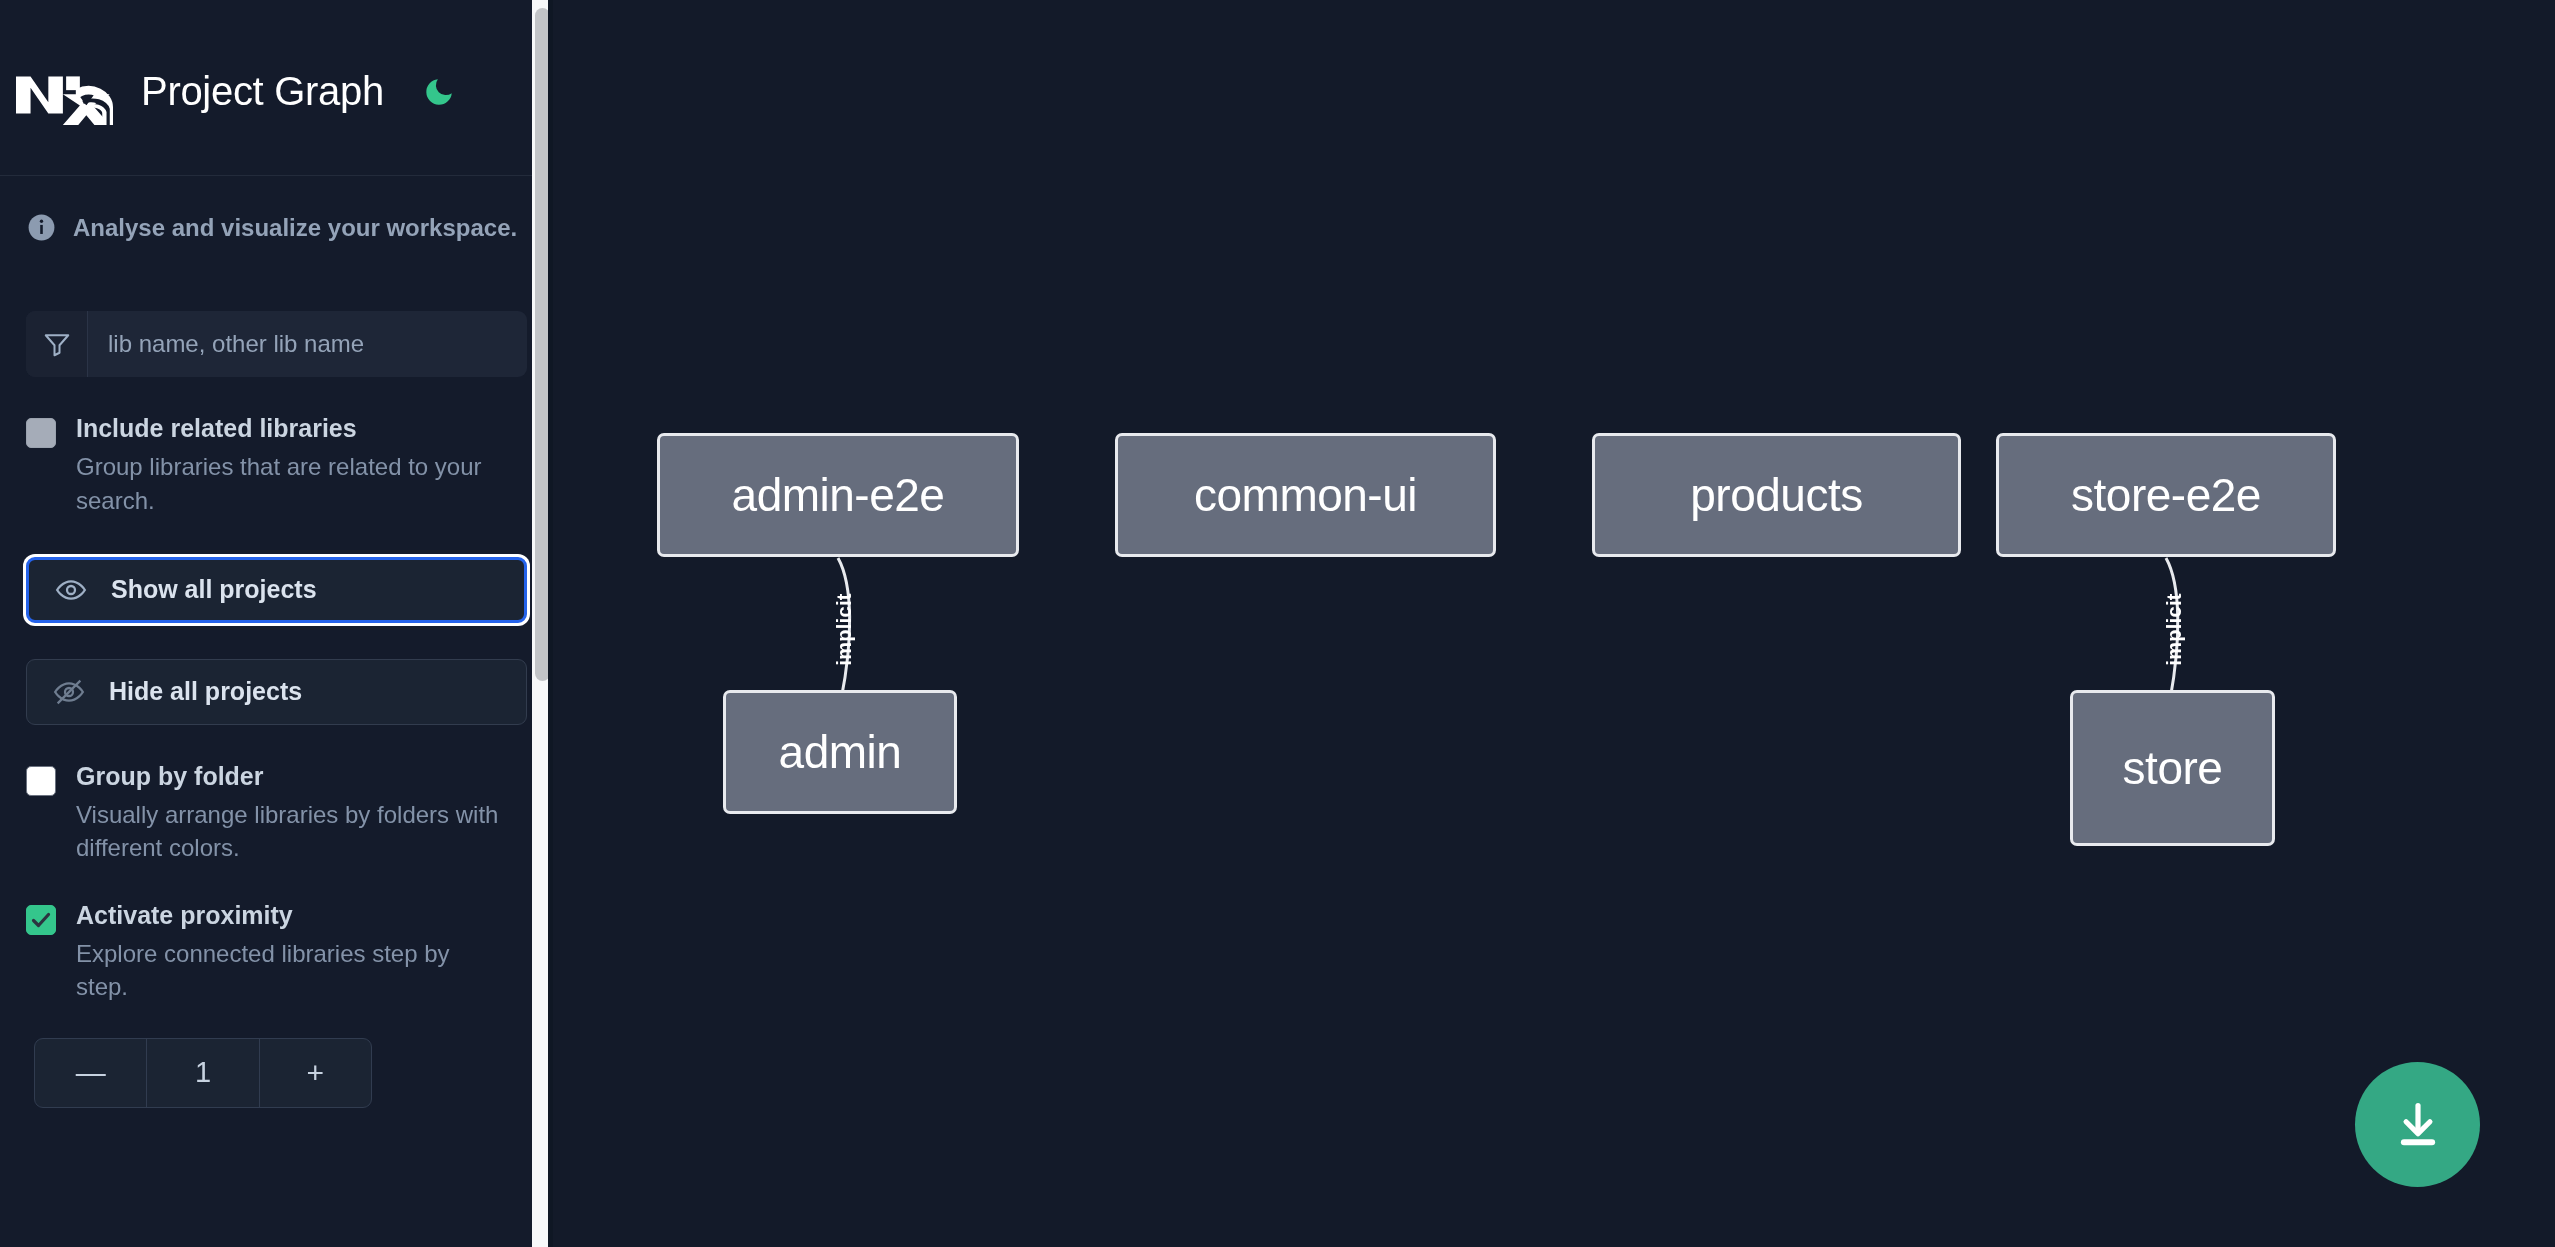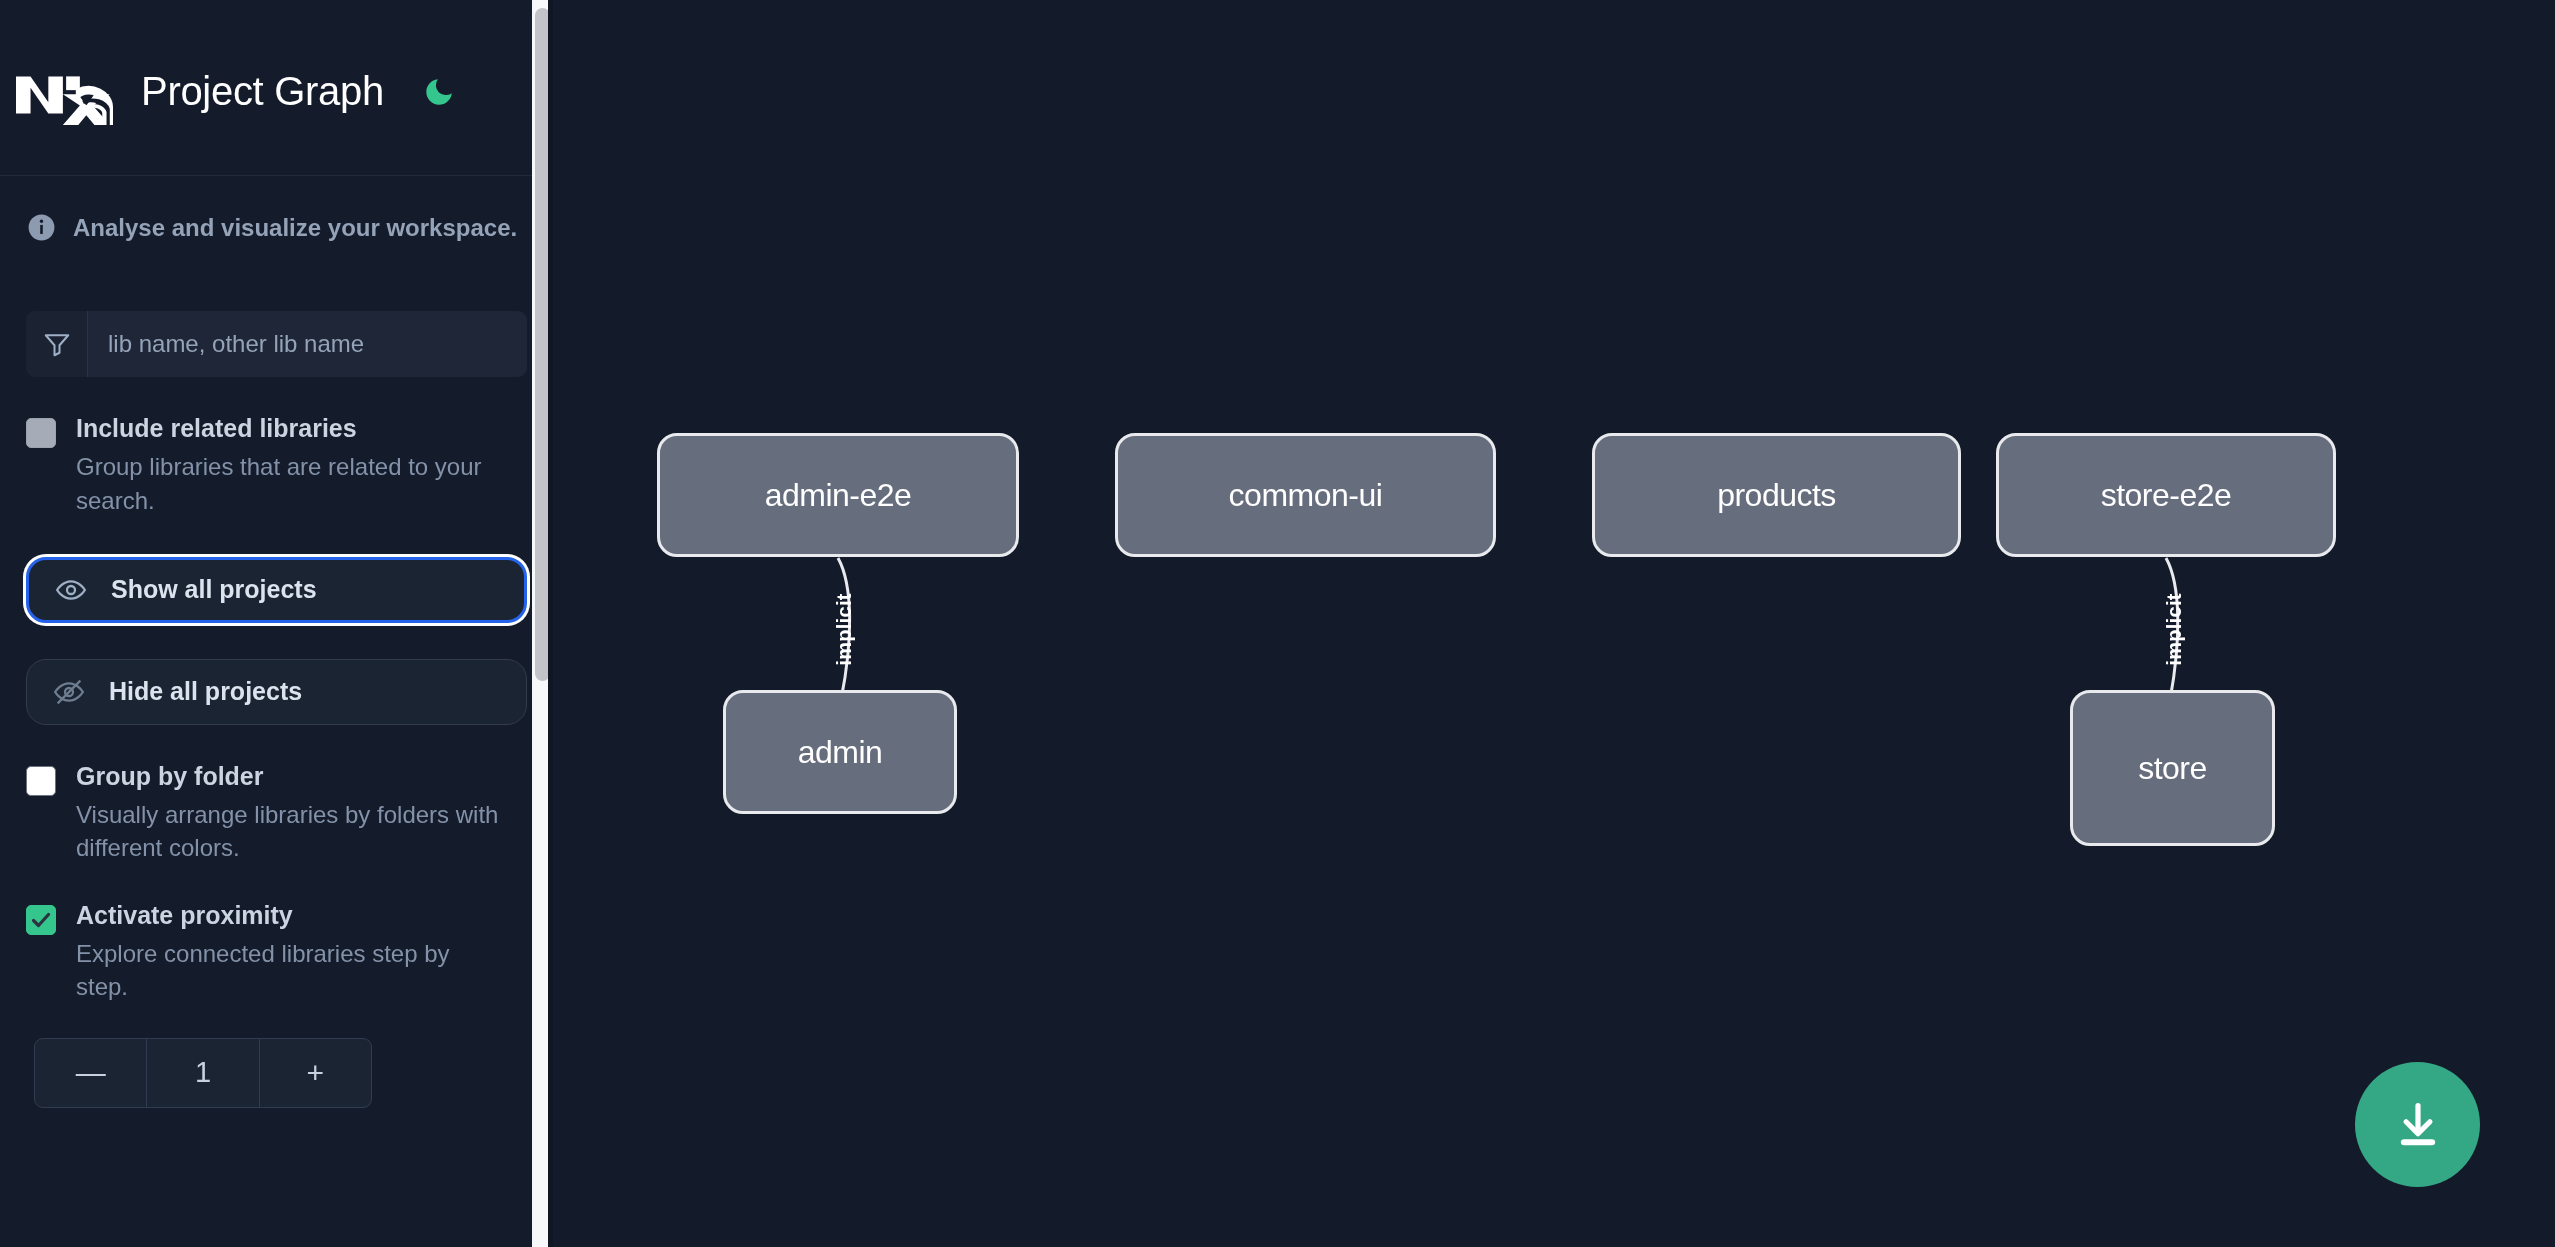--- a/index.html
+++ b/index.html
@@ -153,21 +153,21 @@
   .cb-gray  { background: #a5acb8; border: 1px solid #9aa2ae; }
   .cb-white { background: #ffffff; border: 1px solid #6b7280; }
   .cb-green { background: #34c68c; border: 1px solid #34c68c; }
   .cb-check { width: 24px; height: 24px; display: block; }
 
   
   .btn-stack { margin-top: 40px; }
   .btn {
     width: 100%;
     height: 66px;
-    border-radius: 20px;
+    border-radius: 9px;
     background: #1b2433;
     border: 1px solid #323c4e;
     display: flex;
     align-items: center;
     padding-left: 26px;
     gap: 24px;
     color: #dbe3ee;
     font-size: 25px;
     font-weight: bold;
     font-family: "Liberation Sans", sans-serif;
@@ -247,26 +247,26 @@
     flex: 1 1 auto;
     height: 1247px;
     background: #131a29;
     overflow: hidden;
   }
 
   .node {
     position: absolute;
     background: #666d7d;
     border: 3px solid #e8eaee;
-    border-radius: 20px;
+    border-radius: 7px;
     display: flex;
     align-items: center;
     justify-content: center;
     color: #ffffff;
-    font-size: 32px;
+    font-size: 46px;
     font-family: "Liberation Sans", sans-serif;
     letter-spacing: -0.5px;
     cursor: pointer;
   }
 
   .edge-label {
     position: absolute;
     color: #ffffff;
     font-size: 20px;
     font-weight: bold;

